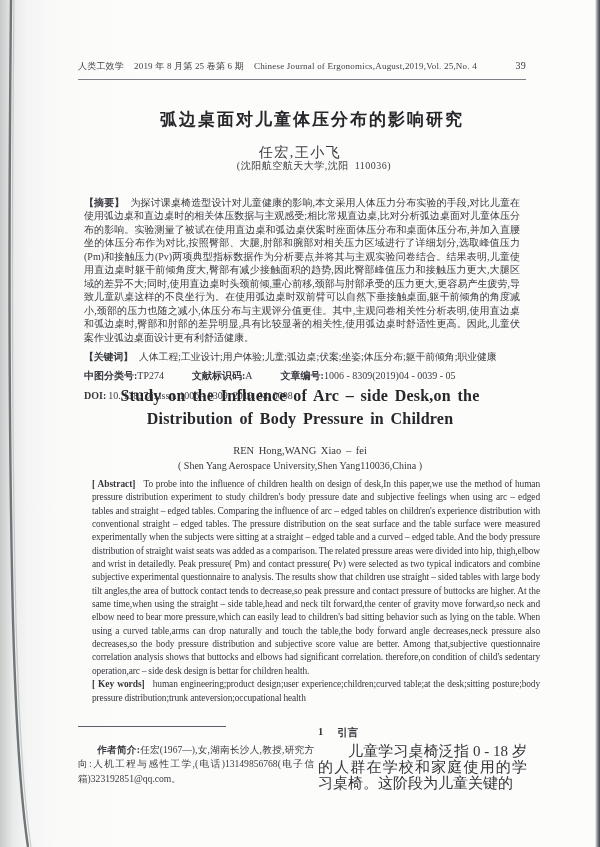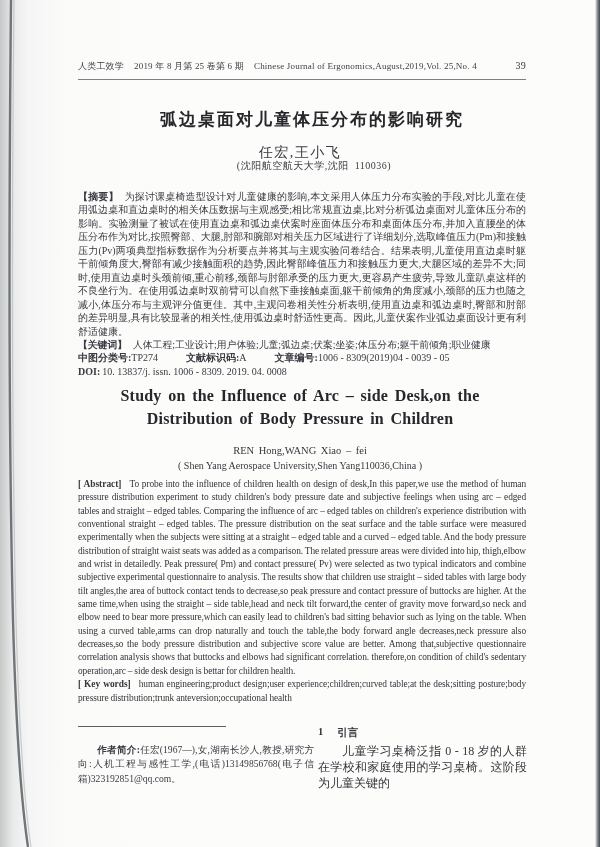--- a/index.html
+++ b/index.html
@@ -17,45 +17,45 @@
   .hdr .jcn{margin-right:10px;}
   .pgnum{font-size:10px;color:#3a3b40;}
   .hdr-rule{position:absolute;top:79px;left:78px;width:448px;height:1.4px;background:#7d8084;}
   
   .title-cn{position:absolute;top:96px;left:0;width:100%;margin:12px;text-align:center;
     font-size:17px;font-weight:bold;color:#26262b;letter-spacing:2px;}
   .authors-cn{position:absolute;top:144px;left:0;width:100%;text-align:center;font-size:14px;color:#3a3b41;letter-spacing:1.5px;}
   .affil-cn{position:absolute;top:159px;left:14px;width:100%;text-align:center;font-size:10px;color:#3a3b41;letter-spacing:.5px;}
   
   .cnblock{position:absolute;top:190px;left:78px;width:448px;font-size:10px;line-height:13.45px;color:#393a41;}
-  .cnblock p{margin:0;text-align:justify;}
+  .cnblock p{margin:6px;text-align:justify;}
   .lbl{font-weight:bold;margin-right:6px;}
   .kw{white-space:nowrap;font-size:9.8px;}
   .meta{display:flex;gap:28px;white-space:nowrap;}
   .meta b{font-weight:bold;}
   .doi{white-space:nowrap;}
   .doi b{margin-right:2px;}
   
   .enhead{position:absolute;top:374px;left:0;width:100%;text-align:center;color:#26262b;}
   .entitle{margin:10px;font-size:16px;font-weight:bold;line-height:23px;word-spacing:2.5px;letter-spacing:.2px;}
   .enauthors{margin-top:15px;font-size:10.5px;color:#36373d;word-spacing:2px;}
   .enaffil{margin-top:4px;font-size:10px;color:#36373d;}
   
-  .enblock{position:absolute;top:478px;left:78px;width:448px;font-size:9.4px;line-height:13.35px;
+  .enblock{position:absolute;top:478px;left:92px;width:448px;font-size:9.4px;line-height:13.35px;
     color:#35363c;letter-spacing:-.1px;word-spacing:-.3px;}
   .enblock p{margin:0;text-align:justify;}
   .lbl-en{font-weight:bold;margin-right:8px;letter-spacing:0;}
   
   .footrule{position:absolute;top:726px;left:78px;width:148px;height:1.2px;background:#5b5e62;}
   .bio{position:absolute;top:733px;left:78px;width:236px;font-size:9.6px;line-height:14.6px;
     text-align:justify;text-indent:2em;color:#393a41;}
   .bio b{font-weight:bold;}
   .intro{position:absolute;top:726px;left:318px;width:209px;color:#34353b;}
   .intro-h{display:flex;gap:14px;font-size:10.5px;font-weight:bold;}
-  .intro-p{margin:4px 0 0;font-size:12px;line-height:15.9px;text-align:justify;text-indent:2em;}
+  .intro-p{margin:4px 0 0;font-size:15px;line-height:15.9px;text-align:justify;text-indent:2em;}
 </style>
 </head>
 <body>
 
 <div class="scan">
 
   <svg class="spine" width="40" height="847" viewBox="0 0 40 847" aria-hidden="true">
     <path d="M11,0 C9,200 9,450 13,620 C16,730 21,800 28,847" stroke="#70757a" stroke-width="2.4" fill="none"></path>
     <path d="M14,0 C12,200 12,450 16,620 C19,730 24,800 31,847" stroke="#a8acae" stroke-width="1.2" fill="none" opacity="0.55"></path>
   </svg>

